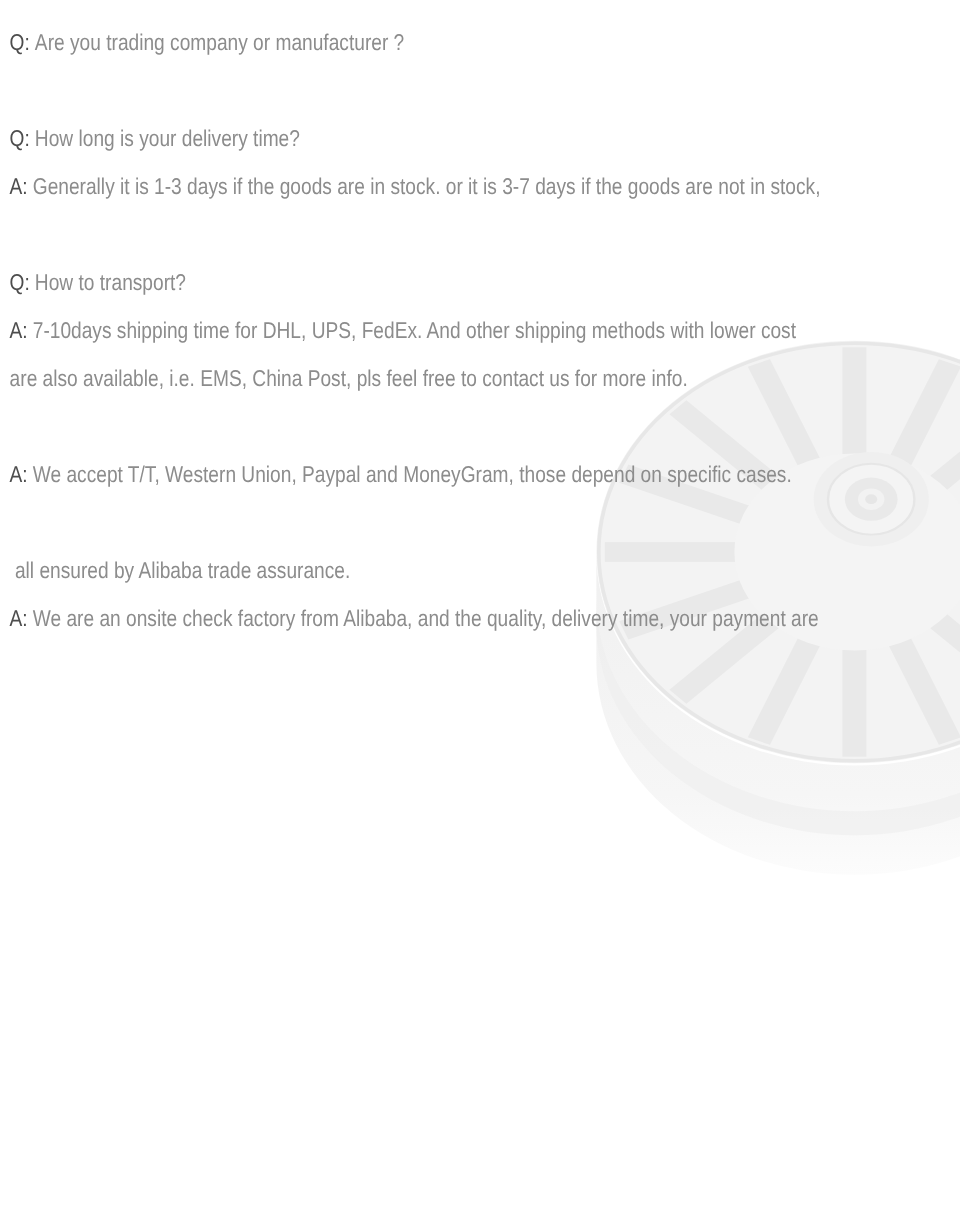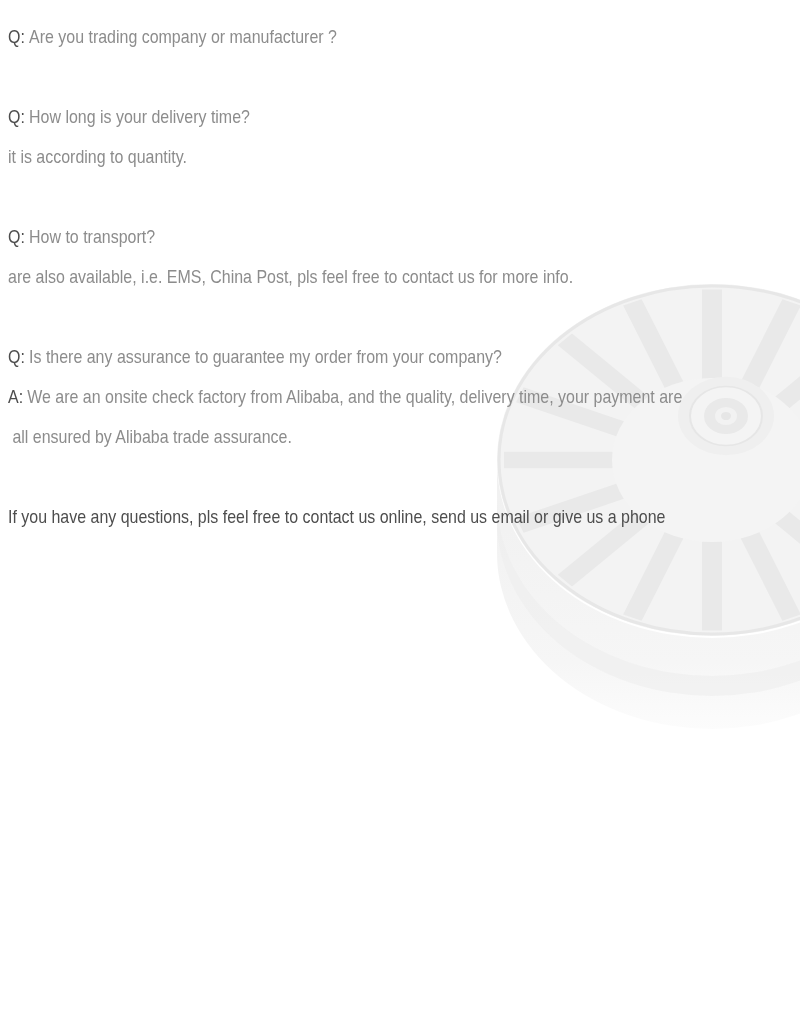--- a/index.html
+++ b/index.html
@@ -90,35 +90,35 @@
 </svg>
 
 <main class="content">
 
   <section class="qa">
     <div class="line"><span class="txt"><span class="prefix">Q:</span><span class="qtext">Are you trading company or manufacturer ?</span></span></div>
   </section>
 
   <section class="qa">
     <div class="line"><span class="txt"><span class="prefix">Q:</span><span class="qtext">How long is your delivery time?</span></span></div>
-    <div class="line"><span class="txt"><span class="atext">it is according to quantity.</span></span></div>
+    <div class="line"><span class="txt"><span class="prefix">A:</span><span class="atext">Generally it is 1-3 days if the goods are in stock. or it is 3-7 days if the goods are not in stock,</span></span></div>
   </section>
 
 
   <section class="qa">
     <div class="line"><span class="txt"><span class="prefix">Q:</span><span class="qtext">How to transport?</span></span></div>
+    <div class="line"><span class="txt"><span class="prefix">A:</span><span class="atext">7-10days shipping time for DHL, UPS, FedEx. And other shipping methods with lower cost</span></span></div>
     <div class="line"><span class="txt"><span class="atext">are also available, i.e. EMS, China Post, pls feel free to contact us for more info.</span></span></div>
   </section>
 
   <section class="qa">
+    <div class="line"><span class="txt"><span class="prefix">A:</span><span class="atext">We accept T/T, Western Union, Paypal and MoneyGram, those depend on specific cases.</span></span></div>
   </section>
 
   <section class="qa">
-    <div class="line"><span class="txt"><span class="prefix">Q:</span><span class="qtext">Is there any assurance to guarantee my order from your company?</span></span></div>
+    <div class="line"><span class="txt"><span class="atext"> all ensured by Alibaba trade assurance.</span></span></div>
     <div class="line"><span class="txt"><span class="prefix">A:</span><span class="atext">We are an onsite check factory from Alibaba, and the quality, delivery time, your payment are</span></span></div>
-    <div class="line"><span class="txt"><span class="atext"> all ensured by Alibaba trade assurance.</span></span></div>
   </section>
 
   <section class="footer-block">
-    <div class="line"><span class="txt ftext">If you have any questions, pls feel free to contact us online, send us email or give us a phone</span></div>
   </section>
 
 </main>
 
 </body></html>

